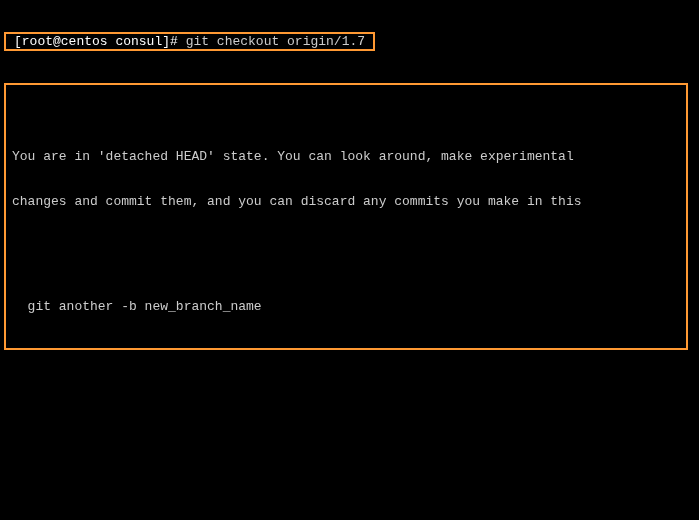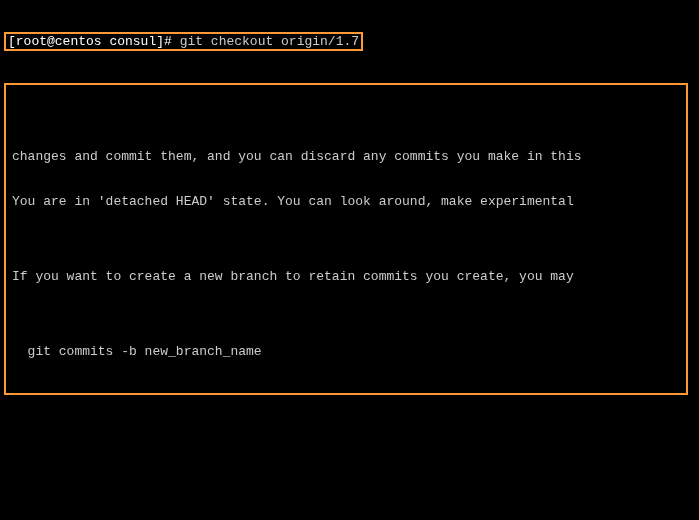--- a/index.html
+++ b/index.html
@@ -25,37 +25,36 @@
     border: 2px solid #ff9933;
     padding: 4px 6px;
     margin: 2px 0;
     width: 684px;
     box-sizing: border-box;
   }
   .hdr-row {
   }
   .hdr-box {
     border: 2px solid #ff9933;
-    padding: 0 2px;
+    padding: 0 8px;
     display: inline-block;
   }
 </style>
 </head>
 <body>
 
 <div class="term">
   <span class="line hdr-row"><span class="hdr-box"><span class="prompt">[root@centos consul]# </span><span class="out">git checkout origin/1.7</span></span></span>
   <div class="big-orange-box">
     <span class="line out"></span>
+    <span class="line out">You are in 'detached HEAD' state. You can look around, make experimental</span>
     <span class="line out">changes and commit them, and you can discard any commits you make in this</span>
-    <span class="line out">You are in 'detached HEAD' state. You can look around, make experimental</span>
     <span class="line out"></span>
-    <span class="line out">If you want to create a new branch to retain commits you create, you may</span>
     <span class="line out"></span>
-    <span class="line out">  git commits -b new_branch_name</span>
+    <span class="line out">  git another -b new_branch_name</span>
   </div>
   
   
   
   
   
   
   
   
   

